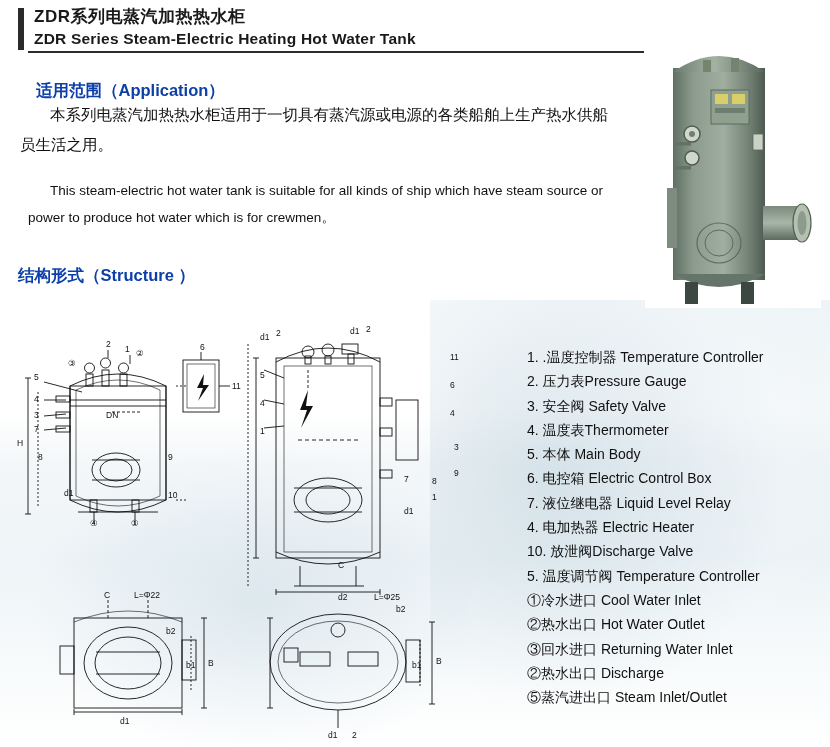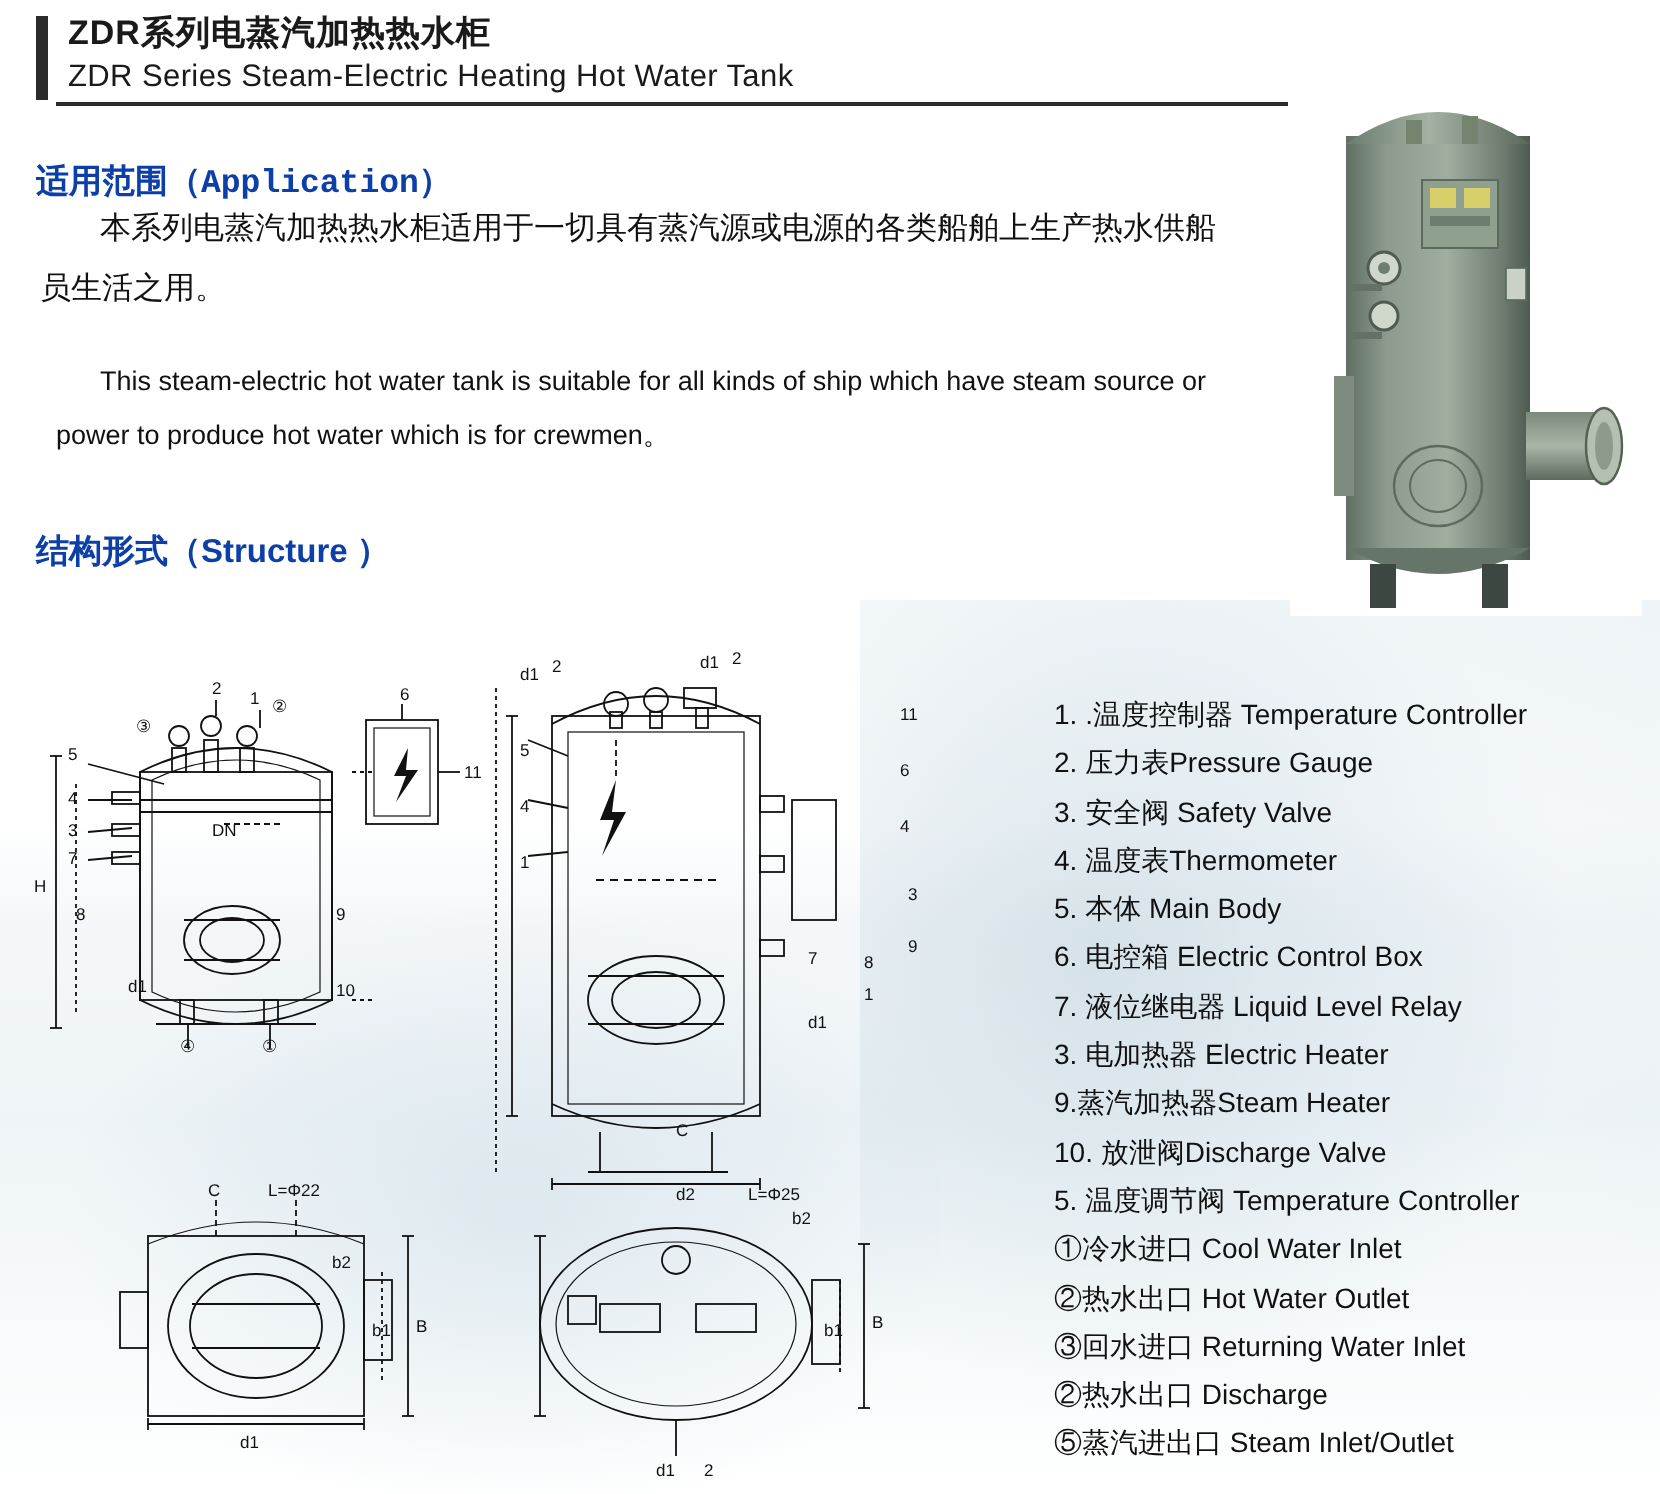--- a/index.html
+++ b/index.html
@@ -56,40 +56,40 @@
   .title-cn {
     margin: 0 0 2px 16px;
     font-size: 17px;
     font-weight: bold;
     color: #1a1a1a;
     letter-spacing: 0.5px;
   }
   .title-en {
     margin: 0 0 0 16px;
     font-size: 15.5px;
-    font-weight: normal;
+    font-weight: bold;
     color: #1a1a1a;
     letter-spacing: 0.2px;
   }
   .title-underline {
     position: absolute;
     left: 10px; top: 46px;
     width: 616px;
     height: 2px;
     background: #2b2b2b;
   }
 
   
   .sec-head {
     position: absolute;
     font-size: 16.5px;
     font-weight: bold;
     color: #0d3fa8;
   }
-  #sec-application { left: 18px; top: 80px; font-family: Liberation Mono, monospace; }
+  #sec-application { left: 36px; top: 80px; }
   #sec-structure { left: 18px; top: 265px; text-align: center; }
 
   
   .para-cn {
     position: absolute;
     left: 20px; top: 100px;
     width: 600px;
     font-size: 15.5px;
     line-height: 30px;
     color: #111;
@@ -423,22 +423,21 @@
   </div>
 
   <div class="legend">
     <div class="legend-item">1. .温度控制器 Temperature Controller</div>
     <div class="legend-item">2. 压力表Pressure Gauge</div>
     <div class="legend-item">3. 安全阀 Safety Valve</div>
     <div class="legend-item">4. 温度表Thermometer</div>
     <div class="legend-item">5. 本体 Main Body</div>
     <div class="legend-item">6. 电控箱 Electric Control Box</div>
     <div class="legend-item">7. 液位继电器 Liquid Level Relay</div>
-    <div class="legend-item">3. 电加热器 Electric Heater</div>
-    <div class="legend-item">9.蒸汽加热器Steam Heater</div>
+    <div class="legend-item">4. 电加热器 Electric Heater</div>
     <div class="legend-item">10. 放泄阀Discharge Valve</div>
     <div class="legend-item">5. 温度调节阀 Temperature Controller</div>
     <div class="legend-item circled">①冷水进口 Cool Water Inlet</div>
     <div class="legend-item circled">②热水出口 Hot Water Outlet</div>
     <div class="legend-item circled">③回水进口 Returning Water Inlet</div>
     <div class="legend-item circled">②热水出口 Discharge</div>
     <div class="legend-item circled">⑤蒸汽进出口 Steam Inlet/Outlet</div>
   </div>
 
 </div>

